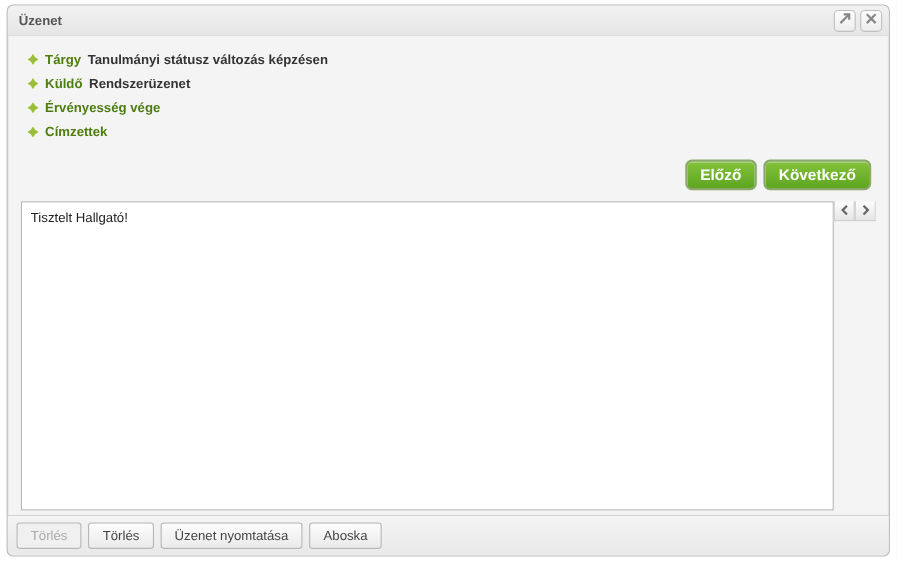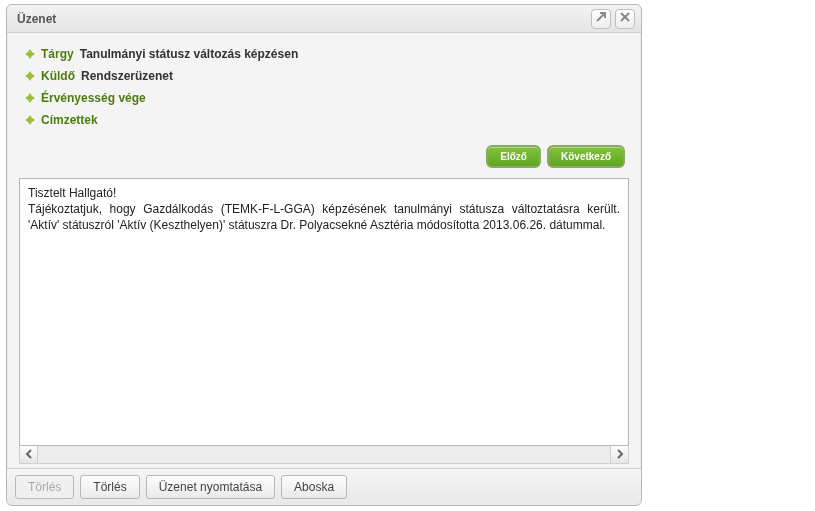--- a/index.html
+++ b/index.html
@@ -9,21 +9,21 @@
     font-size: 12px;
     color: #333;
     background: #fff;
     width: 815px;
     height: 511px;
     position: relative;
   }
   .dialog {
     position: absolute;
     left: 6px; top: 4px;
-    width: 636px; height: 502px;
+    width: 803px; height: 502px;
     border: 1px solid #b7b7b7;
     border-radius: 6px;
     background: #f4f4f4;
     box-shadow: inset 0 0 0 1px #e9e9e9;
     display: flex;
     flex-direction: column;
   }
   .titlebar {
     height: 28px;
     background: linear-gradient(#f2f2f2,#e5e5e5);
@@ -81,27 +81,27 @@
   }
   .navbtn {
     background: linear-gradient(#84c23b,#5ea621);
     color: #fff;
     font-weight: bold;
     border: 2px solid #8aa86a;
     border-radius: 6px;
     padding: 4px 12px;
     cursor: pointer;
     box-shadow: inset 0 1px 0 rgba(255,255,255,0.4);
-    font-size: 10px;
+    font-size: 14px;
   }
 
   .msgbox-wrap {
     flex: 1 1 auto;
     display: flex;
-    flex-direction: column;
+    flex-direction: row;
     min-height: 0;
   }
   .msgbox {
     border: 1px solid #b7b7b7;
     background: #fff;
     flex: 1 1 auto;
     min-height: 150px;
     overflow: auto;
     padding: 6px 8px;
     color: #222;
@@ -222,21 +222,20 @@
     </div>
 
     <div class="navrow">
       <button class="navbtn">Előző</button>
       <button class="navbtn">Következő</button>
     </div>
 
     <div class="msgbox-wrap">
       <div class="msgbox">
         <div>Tisztelt Hallgató!</div>
-        <div>Tájékoztatjuk, hogy Gazdálkodás (TEMK-F-L-GGA) képzésének tanulmányi státusza változtatásra került. 'Aktív' státuszról 'Aktív (Keszthelyen)' státuszra Dr. Polyacsekné Asztéria módosította 2013.06.26. dátummal.</div>
       </div>
       <div class="hscroll">
         <div class="arrow">
           <span>
             <svg viewBox="0 0 10 10">
                 <path d="M7 1 L3 5 L7 9" fill="none" stroke="#666" stroke-width="2"></path>
               </svg>
           </span>
         </div>
         <div class="track"></div>

